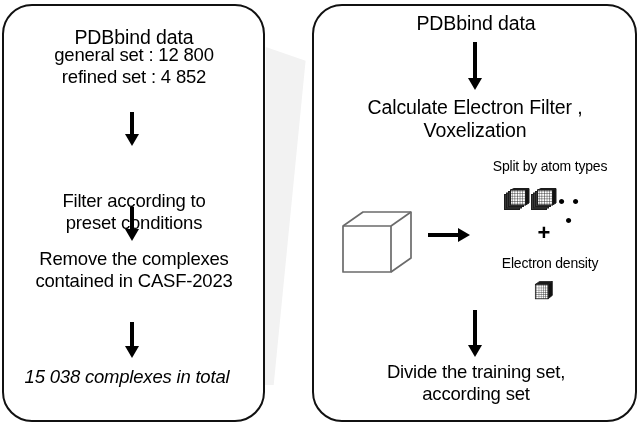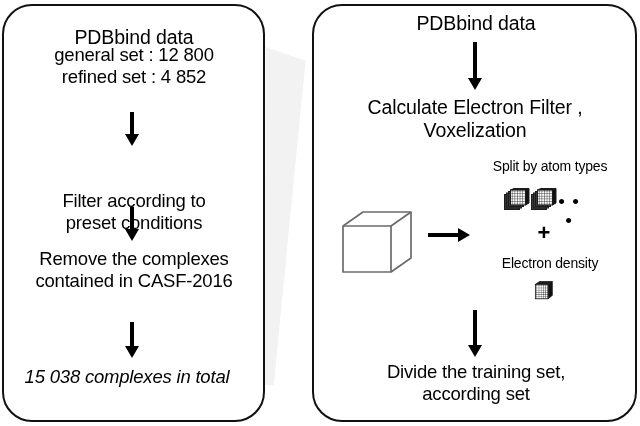--- a/index.html
+++ b/index.html
@@ -217,21 +217,21 @@
 
   <div id="left-step-filter" class="txt t-body">Filter according to
 preset conditions</div>
 
   <div id="arrow-l2" class="arrow-down">
     <div class="shaft"></div>
     <div class="head"></div>
   </div>
 
   <div id="left-step-remove" class="txt t-body">Remove the complexes
-contained in CASF-2016</div>
+contained in CASF-2023</div>
 
   <div id="arrow-l3" class="arrow-down">
     <div class="shaft"></div>
     <div class="head"></div>
   </div>
 
   <div id="left-total" class="txt t-body">15 038 complexes in total</div>
 
   <div id="panel-right" class="panel"></div>
 

